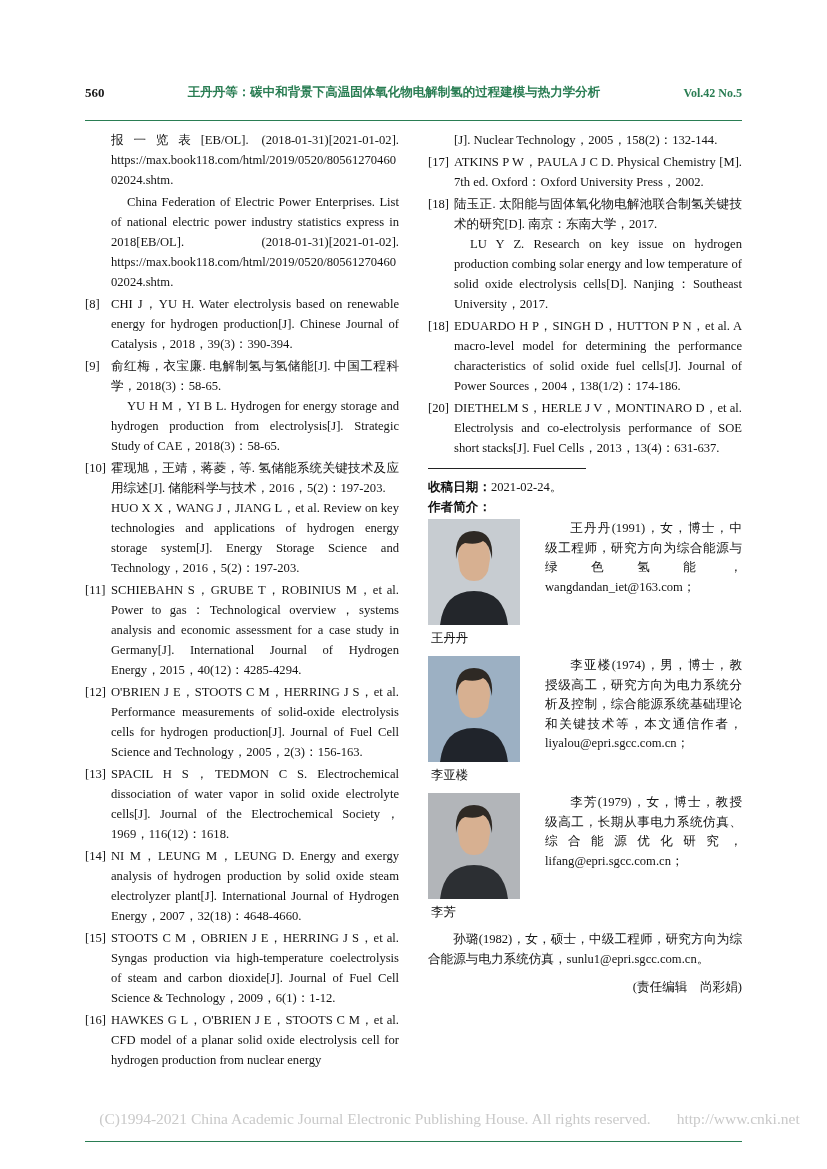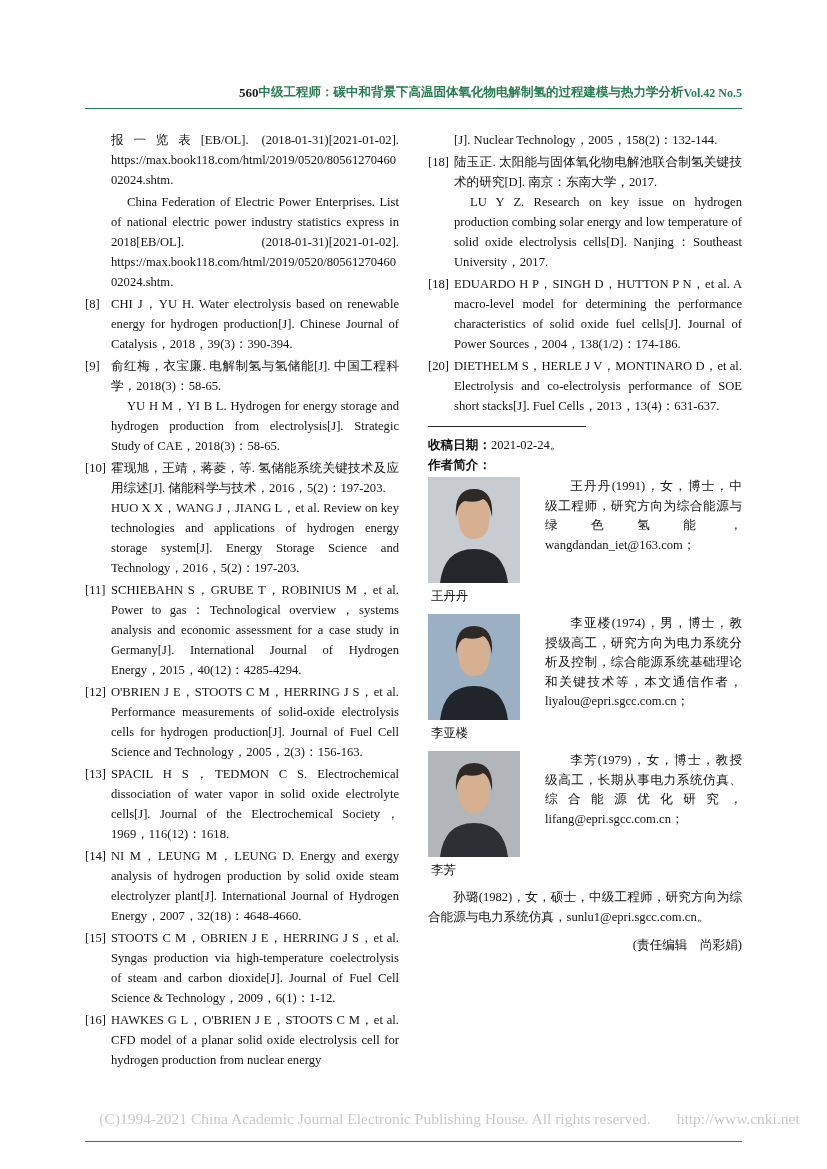--- a/index.html
+++ b/index.html
@@ -4,21 +4,21 @@
 <style>
   :root{
     --green:#2a7d53;
     --wm:#c9c9c9;
   }
   *{margin:0;padding:0;box-sizing:border-box;}
   body{margin:0;background:#ffffff;font-family:"Liberation Serif","DejaVu Serif",serif;}
   .page{position:relative;width:827px;height:1169px;background:#ffffff;overflow:hidden;}
 
   
-  .header{position:absolute;top:84px;left:85px;width:657px;display:flex;align-items:flex-end;justify-content:flex-end;padding-bottom:7px;border-bottom:1.5px solid var(--green);}
+  .header{position:absolute;top:84px;left:85px;width:657px;display:flex;align-items:flex-end;justify-content:space-between;padding-bottom:19px;border-bottom:1.5px solid var(--green);}
   .page-num{font-weight:bold;font-size:13px;color:#1a1a1a;}
   .header-title{font-size:12.5px;font-weight:bold;color:var(--green);white-space:nowrap;}
   .header-vol{font-size:12px;font-weight:bold;color:var(--green);white-space:nowrap;}
 
   
   .columns{position:absolute;top:130px;left:85px;width:657px;display:flex;gap:29px;}
   .col{width:314px;font-size:12.6px;line-height:20px;text-align:justify;color:#131313;}
   .ref{position:relative;padding-left:26px;margin-bottom:2px;}
   .ref-num{position:absolute;left:0;top:0;}
   .ref-text{overflow-wrap:anywhere;}
@@ -44,21 +44,21 @@
   .wm-url{margin-left:26px;}
   .footer-line{position:absolute;top:1141px;left:85px;width:657px;border-top:1.5px solid var(--green);}
 </style>
 </head>
 <body>
 
 <div class="page">
 
   <div class="header">
     <span class="page-num">560</span>
-    <span class="header-title">中级工程师：碳中和背景下高温固体氧化物电解制氢的过程建模与热力学分析</span>
+    <span class="header-title">王丹丹等：碳中和背景下高温固体氧化物电解制氢的过程建模与热力学分析</span>
     <span class="header-vol">Vol.42 No.5</span>
   </div>
 
   <div class="columns">
     <div class="col" id="refs-left">
         <div class="ref">
           <span class="ref-num"></span>
           <p class="ref-text">报一览表[EB/OL]. (2018-01-31)[2021-01-02]. https://max.book118.com/html/2019/0520/8056127046002024.shtm.</p>
         </div>
         <div class="ref">
@@ -103,20 +103,24 @@
           <span class="ref-num">[16]</span>
           <p class="ref-text">HAWKES G L，O'BRIEN J E，STOOTS C M，et al. CFD model of a planar solid oxide electrolysis cell for hydrogen production from nuclear energy</p>
         </div>
       </div>
 
     <div class="col">
       <div id="refs-right">
           <div class="ref">
             <span class="ref-num"></span>
             <p class="ref-text">[J]. Nuclear Technology，2005，158(2)：132-144.</p>
+          </div>
+          <div class="ref">
+            <span class="ref-num">[17]</span>
+            <p class="ref-text">ATKINS P W，PAULA J C D. Physical Chemistry [M]. 7th ed. Oxford：Oxford University Press，2002.</p>
           </div>
           <div class="ref">
             <span class="ref-num">[18]</span>
             <p class="ref-text">陆玉正. 太阳能与固体氧化物电解池联合制氢关键技术的研究[D]. 南京：东南大学，2017.</p>
             <p class="ref-text indent">LU Y Z. Research on key issue on hydrogen production combing solar energy and low temperature of solid oxide electrolysis cells[D]. Nanjing：Southeast University，2017.</p>
           </div>
           <div class="ref">
             <span class="ref-num">[18]</span>
             <p class="ref-text">EDUARDO H P，SINGH D，HUTTON P N，et al. A macro-level model for determining the performance characteristics of solid oxide fuel cells[J]. Journal of Power Sources，2004，138(1/2)：174-186.</p>
           </div>

